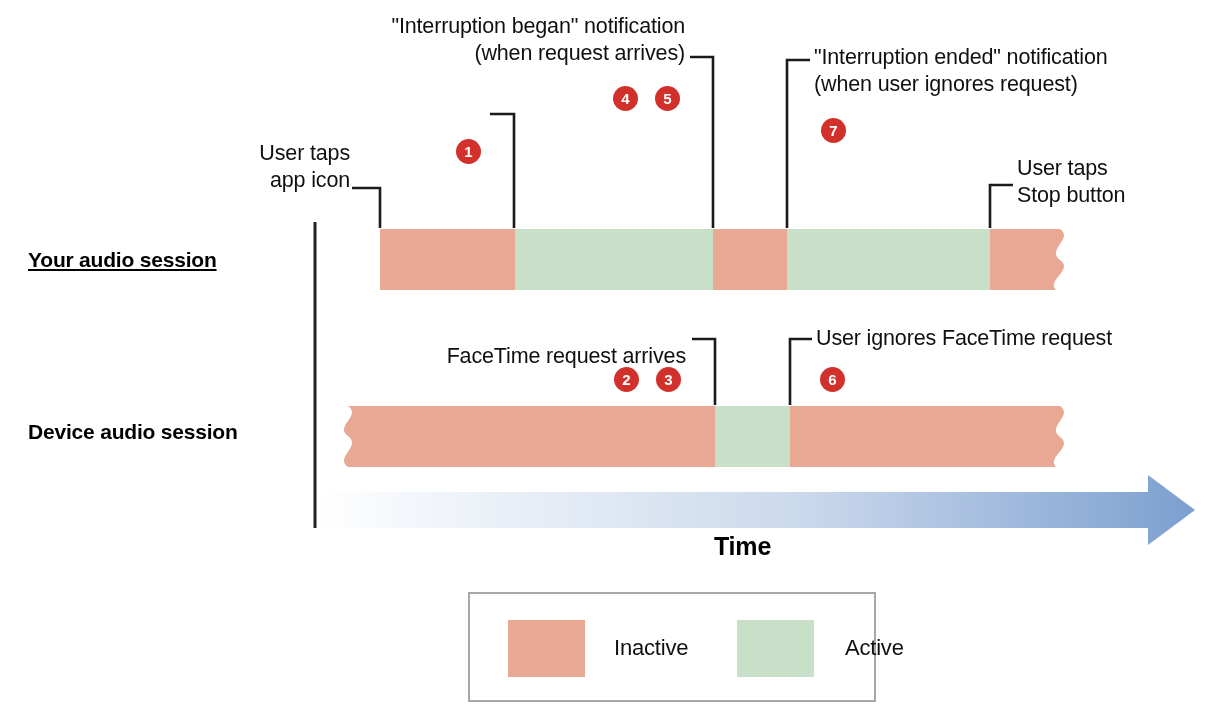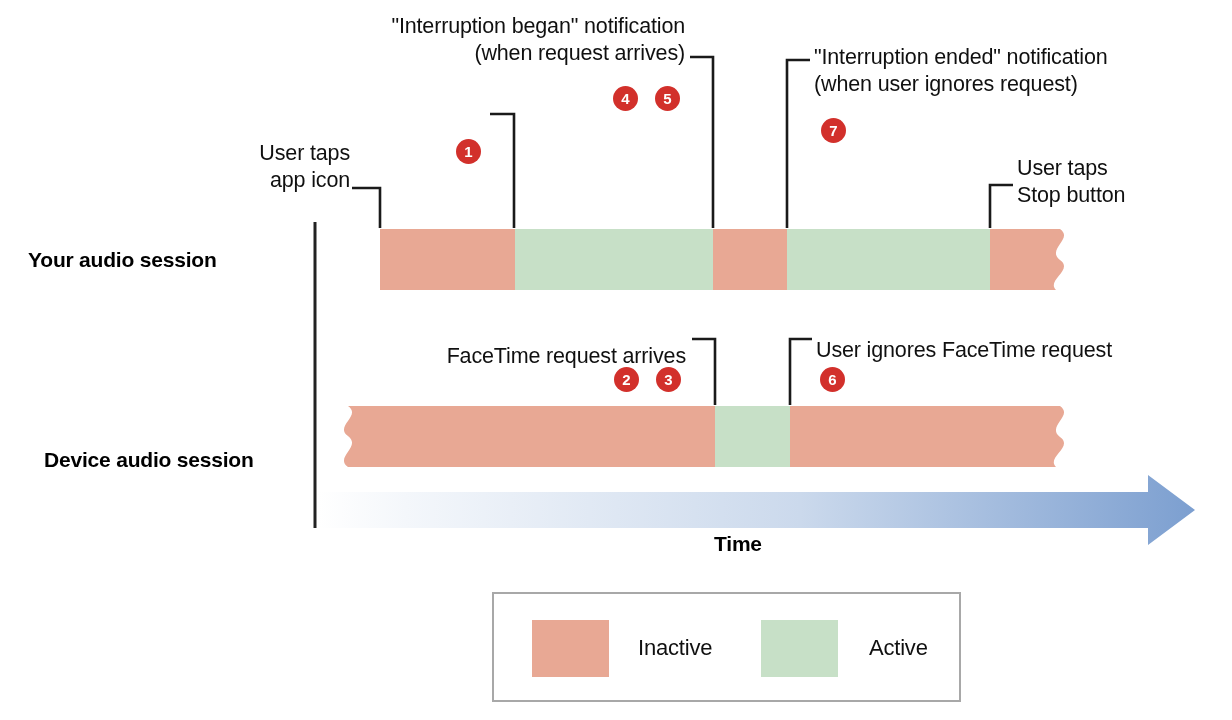--- a/index.html
+++ b/index.html
@@ -41,21 +41,21 @@
     color:#fff;
     font-size:15px;
     font-weight:bold;
     line-height:25px;
     text-align:center;
     font-family:"Liberation Sans", sans-serif;
   }
 
   .timelabel{
     position:absolute;
-    font-size:21px;
+    font-size:25px;
     font-weight:bold;
     letter-spacing:-0.2px;
   }
 
   .legend-box{
     position:absolute;
     border:2px solid #A8A8A8;
     background:#fff;
     box-sizing:border-box;
   }
@@ -130,50 +130,50 @@
 
     <polyline points="1013,185 990,185 990,228" fill="none" stroke="#1a1a1a" stroke-width="2.6"></polyline>
 
     <polyline points="692,339 715,339 715,405" fill="none" stroke="#1a1a1a" stroke-width="2.6"></polyline>
 
     <polyline points="812,339 790,339 790,405" fill="none" stroke="#1a1a1a" stroke-width="2.6"></polyline>
 
     <path d="M318,492 H1148 V475 L1195,510 L1148,545 V528 H318 Z" fill="url(#timeGrad)"></path>
   </svg>
 
-  <div class="rowlabel" style="left:28px;top:248px;">Your audio session</div>
-  <div class="rowlabel" style="left:44px;top:420px;margin-top:28px;">Device audio session</div>
+  <div class="rowlabel" style="left:28px;top:248px;text-decoration:underline;">Your audio session</div>
+  <div class="rowlabel" style="left:28px;top:420px;">Device audio session</div>
 
   <div class="anno right" style="left:210px;top:140px;width:140px;">User taps
 app icon</div>
 
 
   <div class="anno right" style="left:250px;top:13px;width:435px;">"Interruption began" notification
 (when request arrives)</div>
 
   <div class="anno" style="left:814px;top:44px;width:400px;">"Interruption ended" notification
 (when user ignores request)</div>
 
   <div class="anno" style="left:1017px;top:155px;width:180px;">User taps
 Stop button</div>
 
   <div class="anno right" style="left:330px;top:343px;width:356px;">FaceTime request arrives</div>
 
-  <div class="anno" style="left:816px;top:325px;width:400px;margin-top:12px;">User ignores FaceTime request</div>
+  <div class="anno" style="left:816px;top:325px;width:400px;">User ignores FaceTime request</div>
 
   <div class="badge" style="left:456px;top:139px;">1</div>
   <div class="badge" style="left:613px;top:86px;">4</div>
   <div class="badge" style="left:655px;top:86px;">5</div>
   <div class="badge" style="left:821px;top:118px;">7</div>
   <div class="badge" style="left:614px;top:367px;">2</div>
   <div class="badge" style="left:656px;top:367px;">3</div>
   <div class="badge" style="left:820px;top:367px;">6</div>
 
   <div class="timelabel" style="left:714px;top:532px;">Time</div>
 
-  <div class="legend-box" style="left:492px;top:592px;width:469px;height:110px;">
+  <div class="legend-box" style="left:468px;top:592px;width:408px;height:110px;">
     <div class="legend-swatch" style="left:38px;top:26px;background:#E8A894;"></div>
     <div class="legend-text" style="left:144px;top:41px;">Inactive</div>
     <div class="legend-swatch" style="left:267px;top:26px;background:#C7E0C7;"></div>
     <div class="legend-text" style="left:375px;top:41px;">Active</div>
   </div>
 
 </div>
 
 </body></html>

